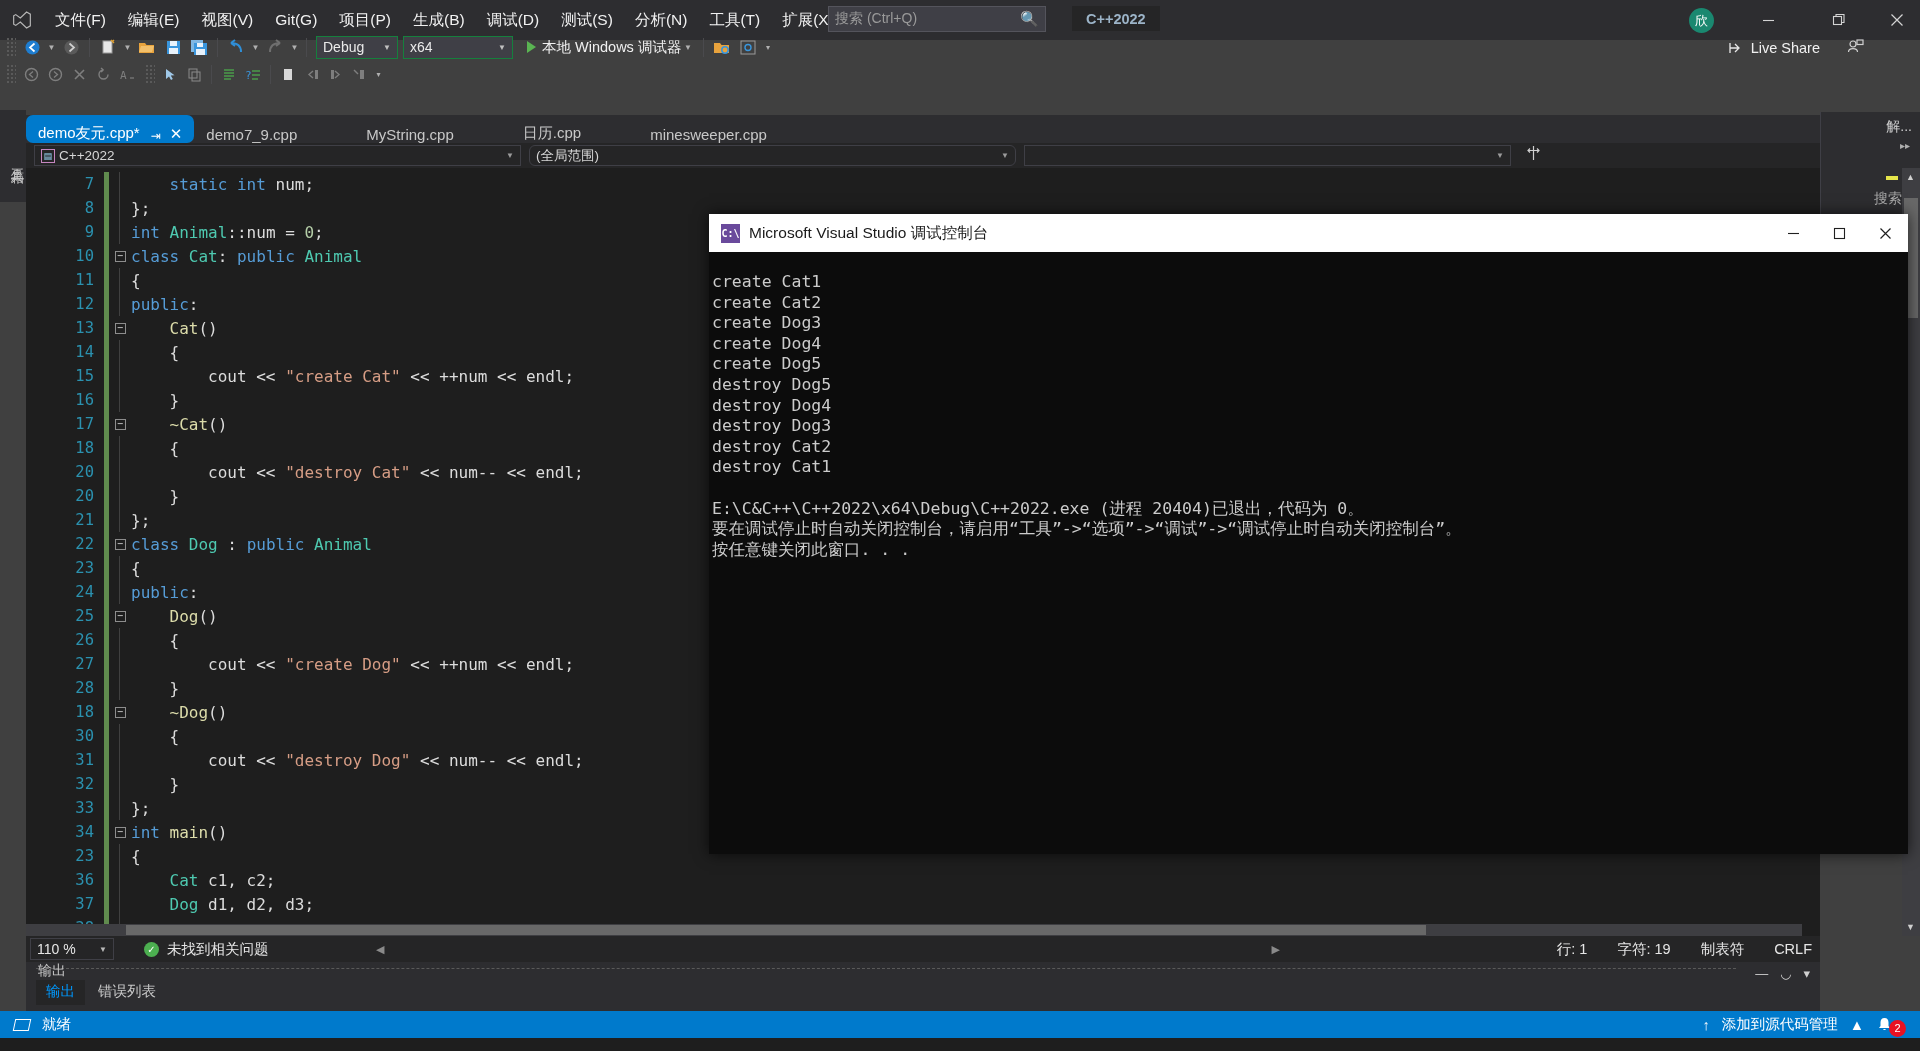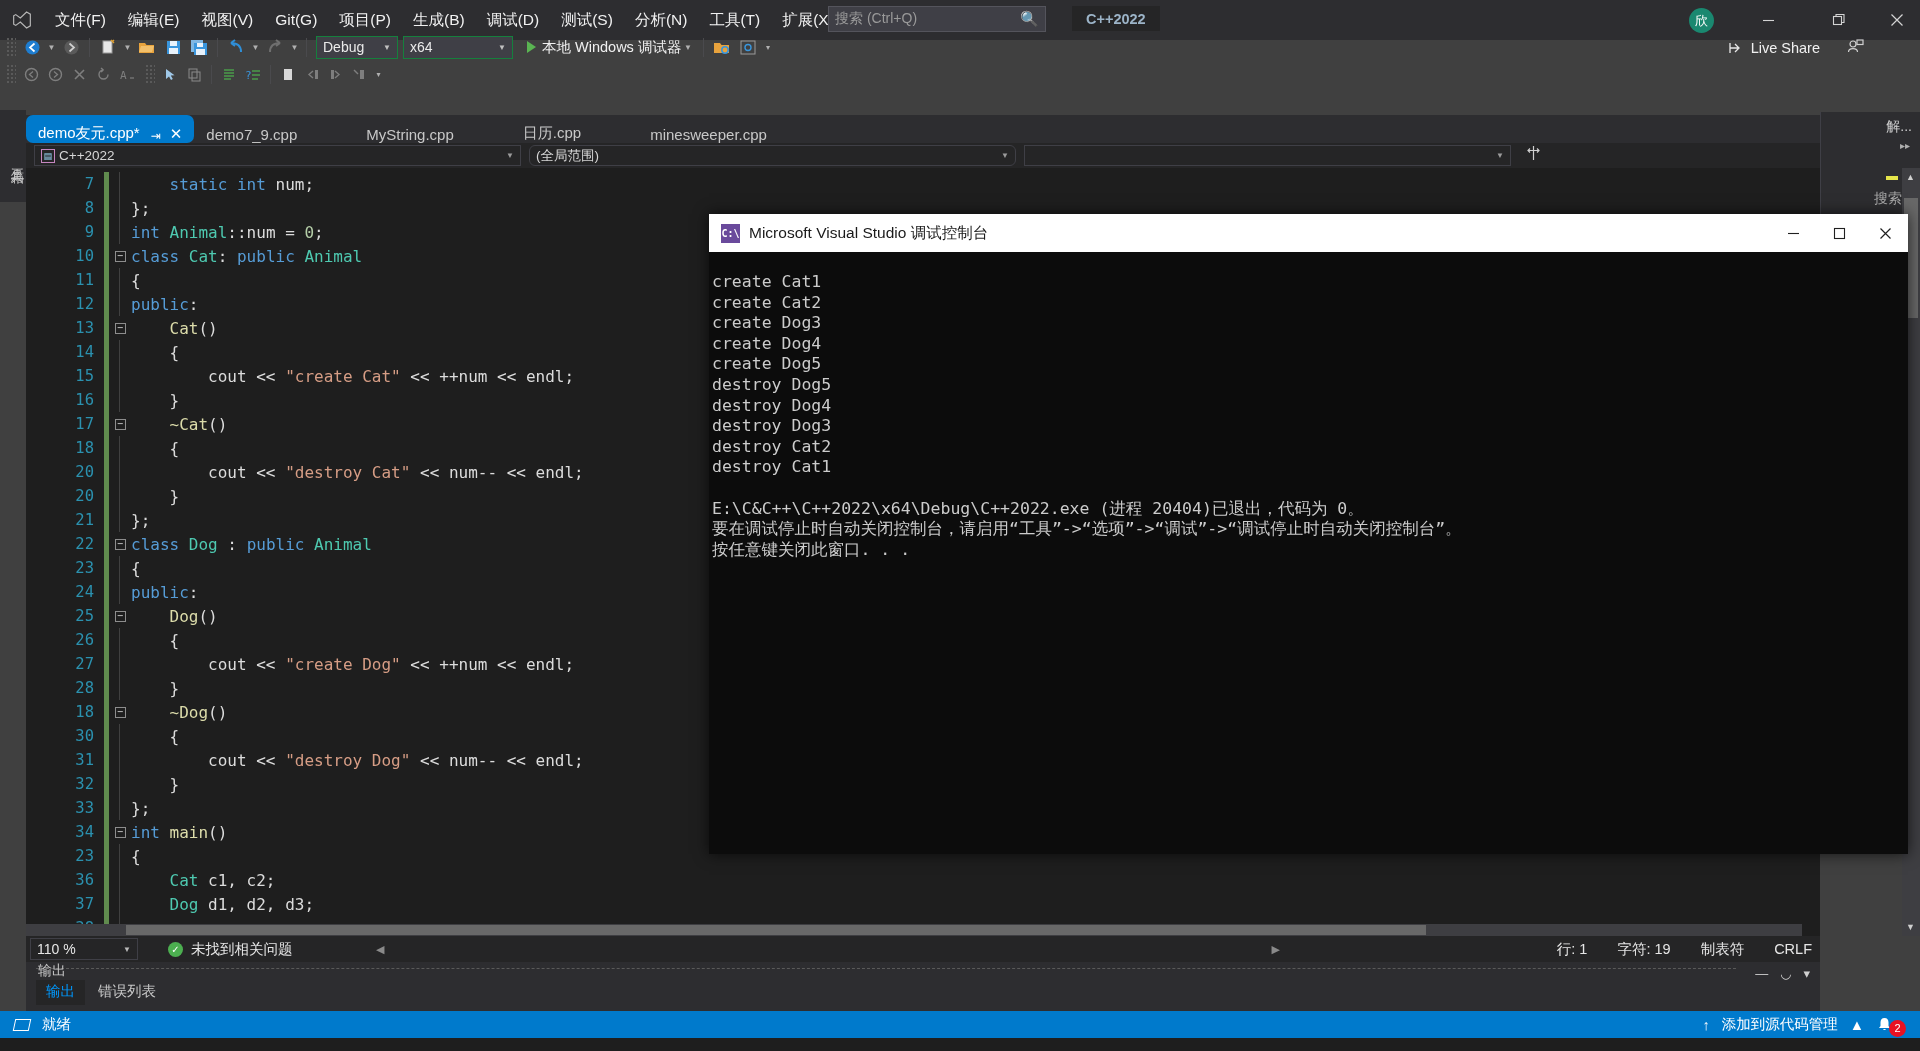--- a/index.html
+++ b/index.html
@@ -197,21 +197,21 @@
   .sol-arrows { position: absolute; right: 10px; top: 140px; color: #b0b0b0; font-size: 10px; }
   .search-lbl { position: absolute; right: 18px; top: 190px; color: #a8a8a8; font-size: 14px; }
   .right-panel-bg { position:absolute; right:0; top:112px; width:100px; height:120px; background:#2d2d30; border-left:1px solid #3f3f46; }
 
   
   .edstatus {
     position: absolute; left: 26px; top: 936px; width: 1794px; height: 26px;
     background: #252526; display: flex; align-items: center;
   }
   .zoom-combo {
-    margin-left: 4px; width: 108px; height: 22px; background: #252526; border: 1px solid #3f3f46;
+    margin-left: 4px; width: 84px; height: 22px; background: #252526; border: 1px solid #3f3f46;
     color: #e6e6e6; font-size: 14px; display:flex; align-items:center; justify-content:space-between; padding: 0 6px;
   }
   .zoom-combo .zc { color:#b9b9b9; font-size:8px; }
   .issue-ok {
     display: flex; align-items: center; margin-left: 30px; color: #e6e6e6; font-size: 14.5px;
   }
   .ok-circle {
     width: 15px; height: 15px; border-radius: 50%; background: #4caf50; color: #fff;
     font-size: 10px; display: flex; align-items: center; justify-content: center; margin-right: 8px;
   }

